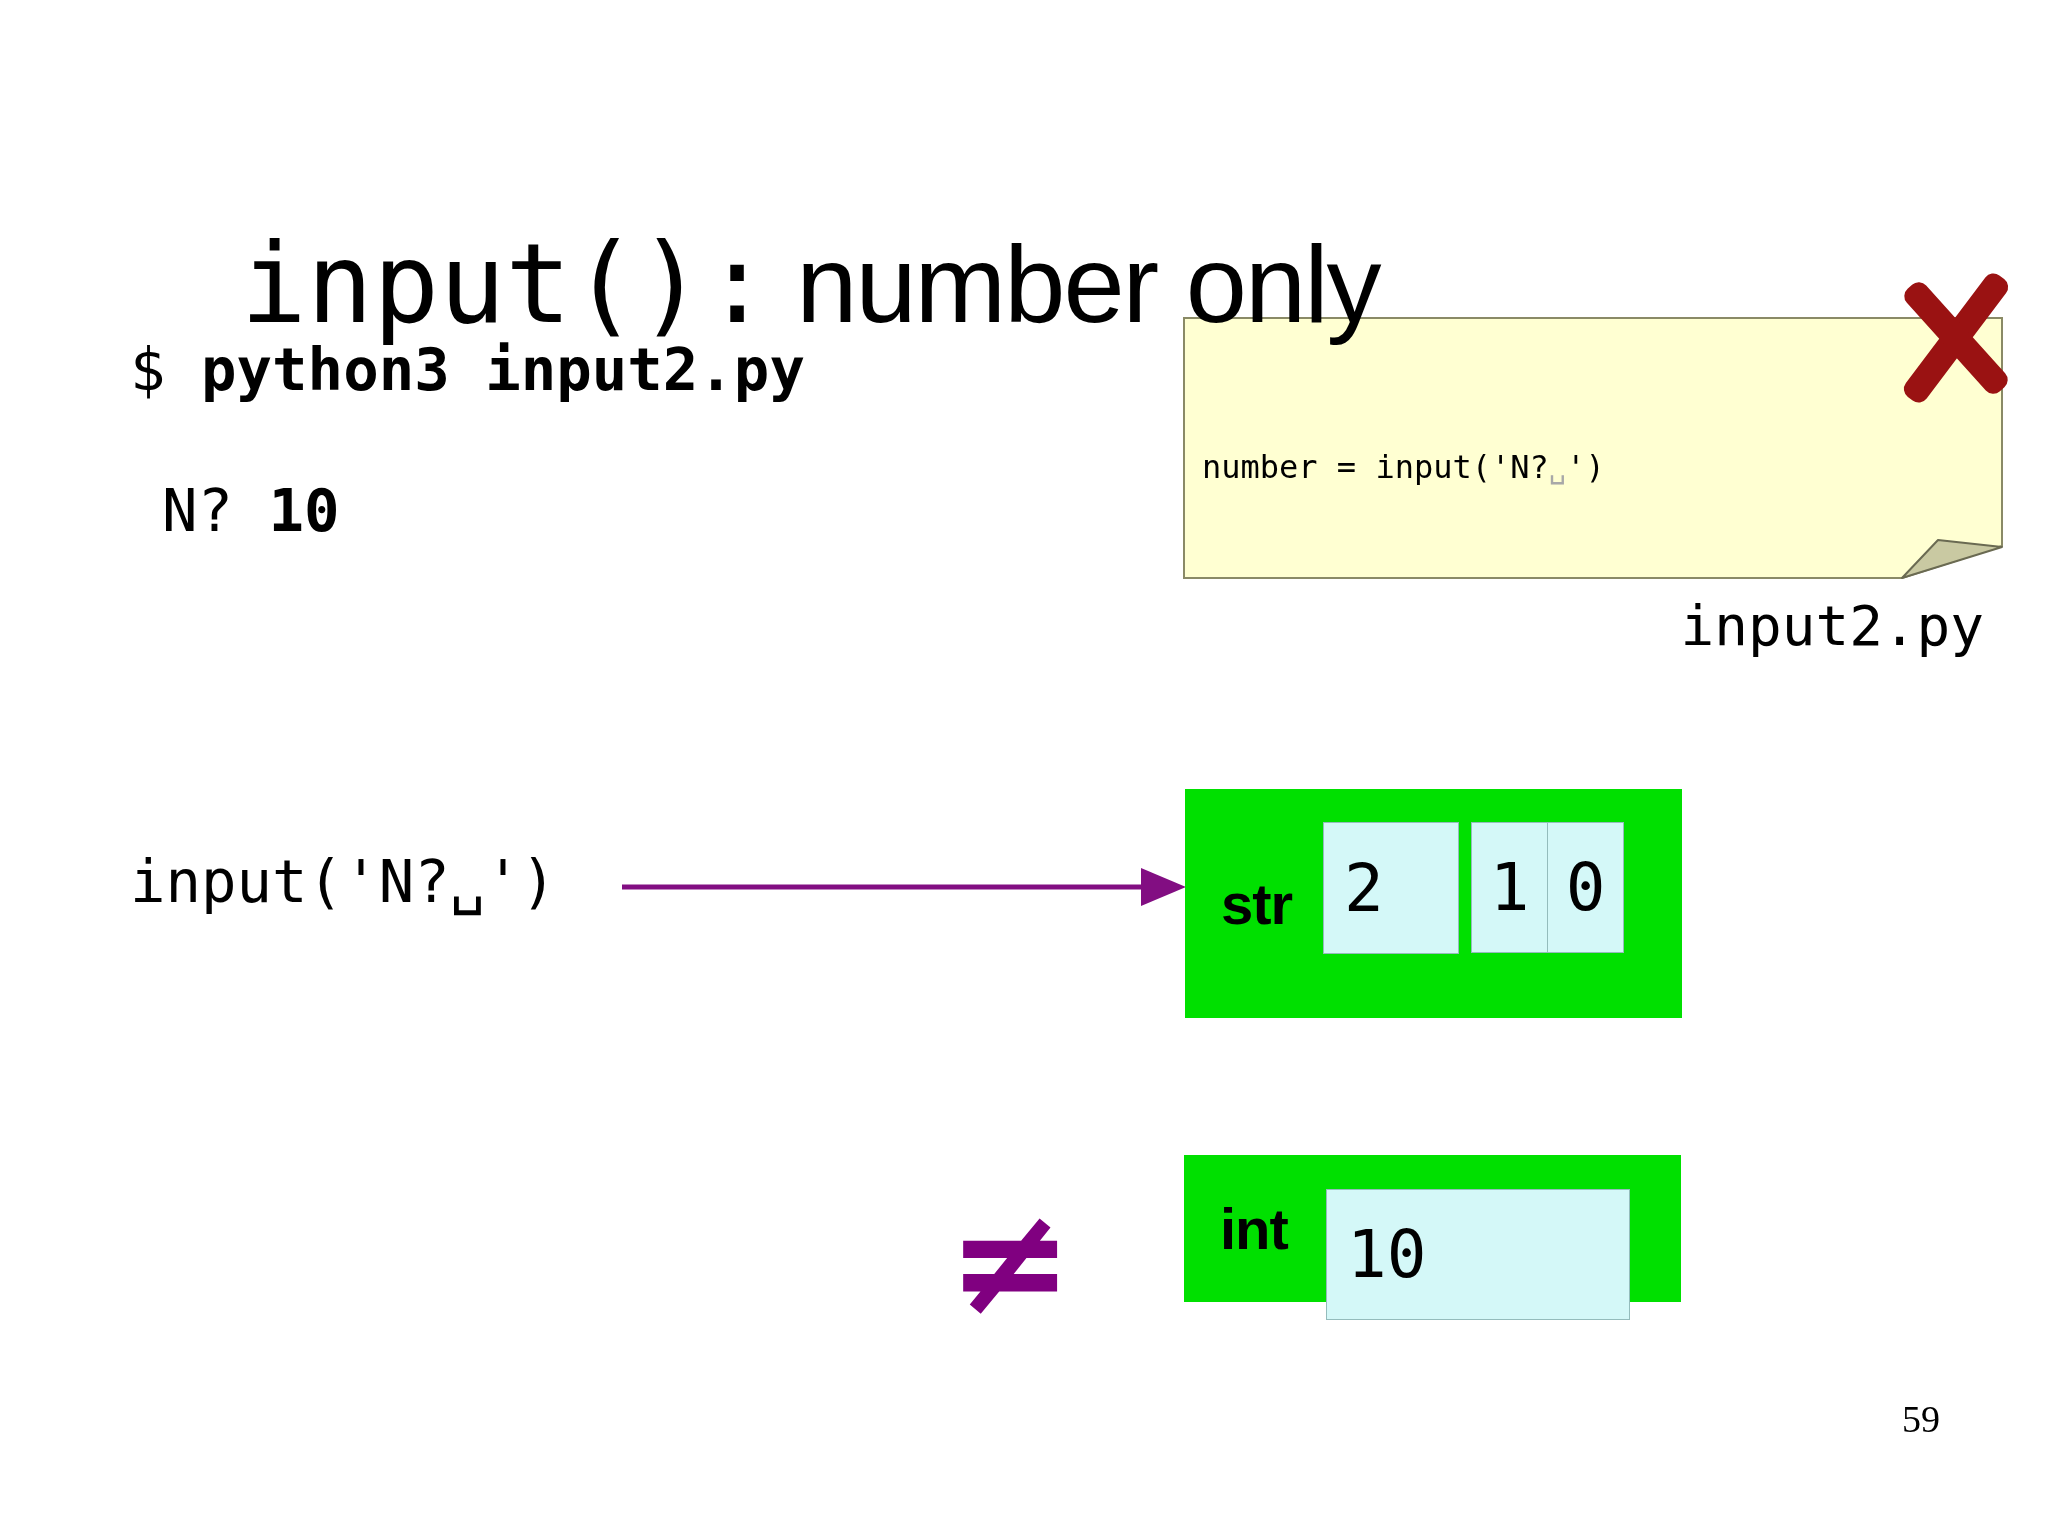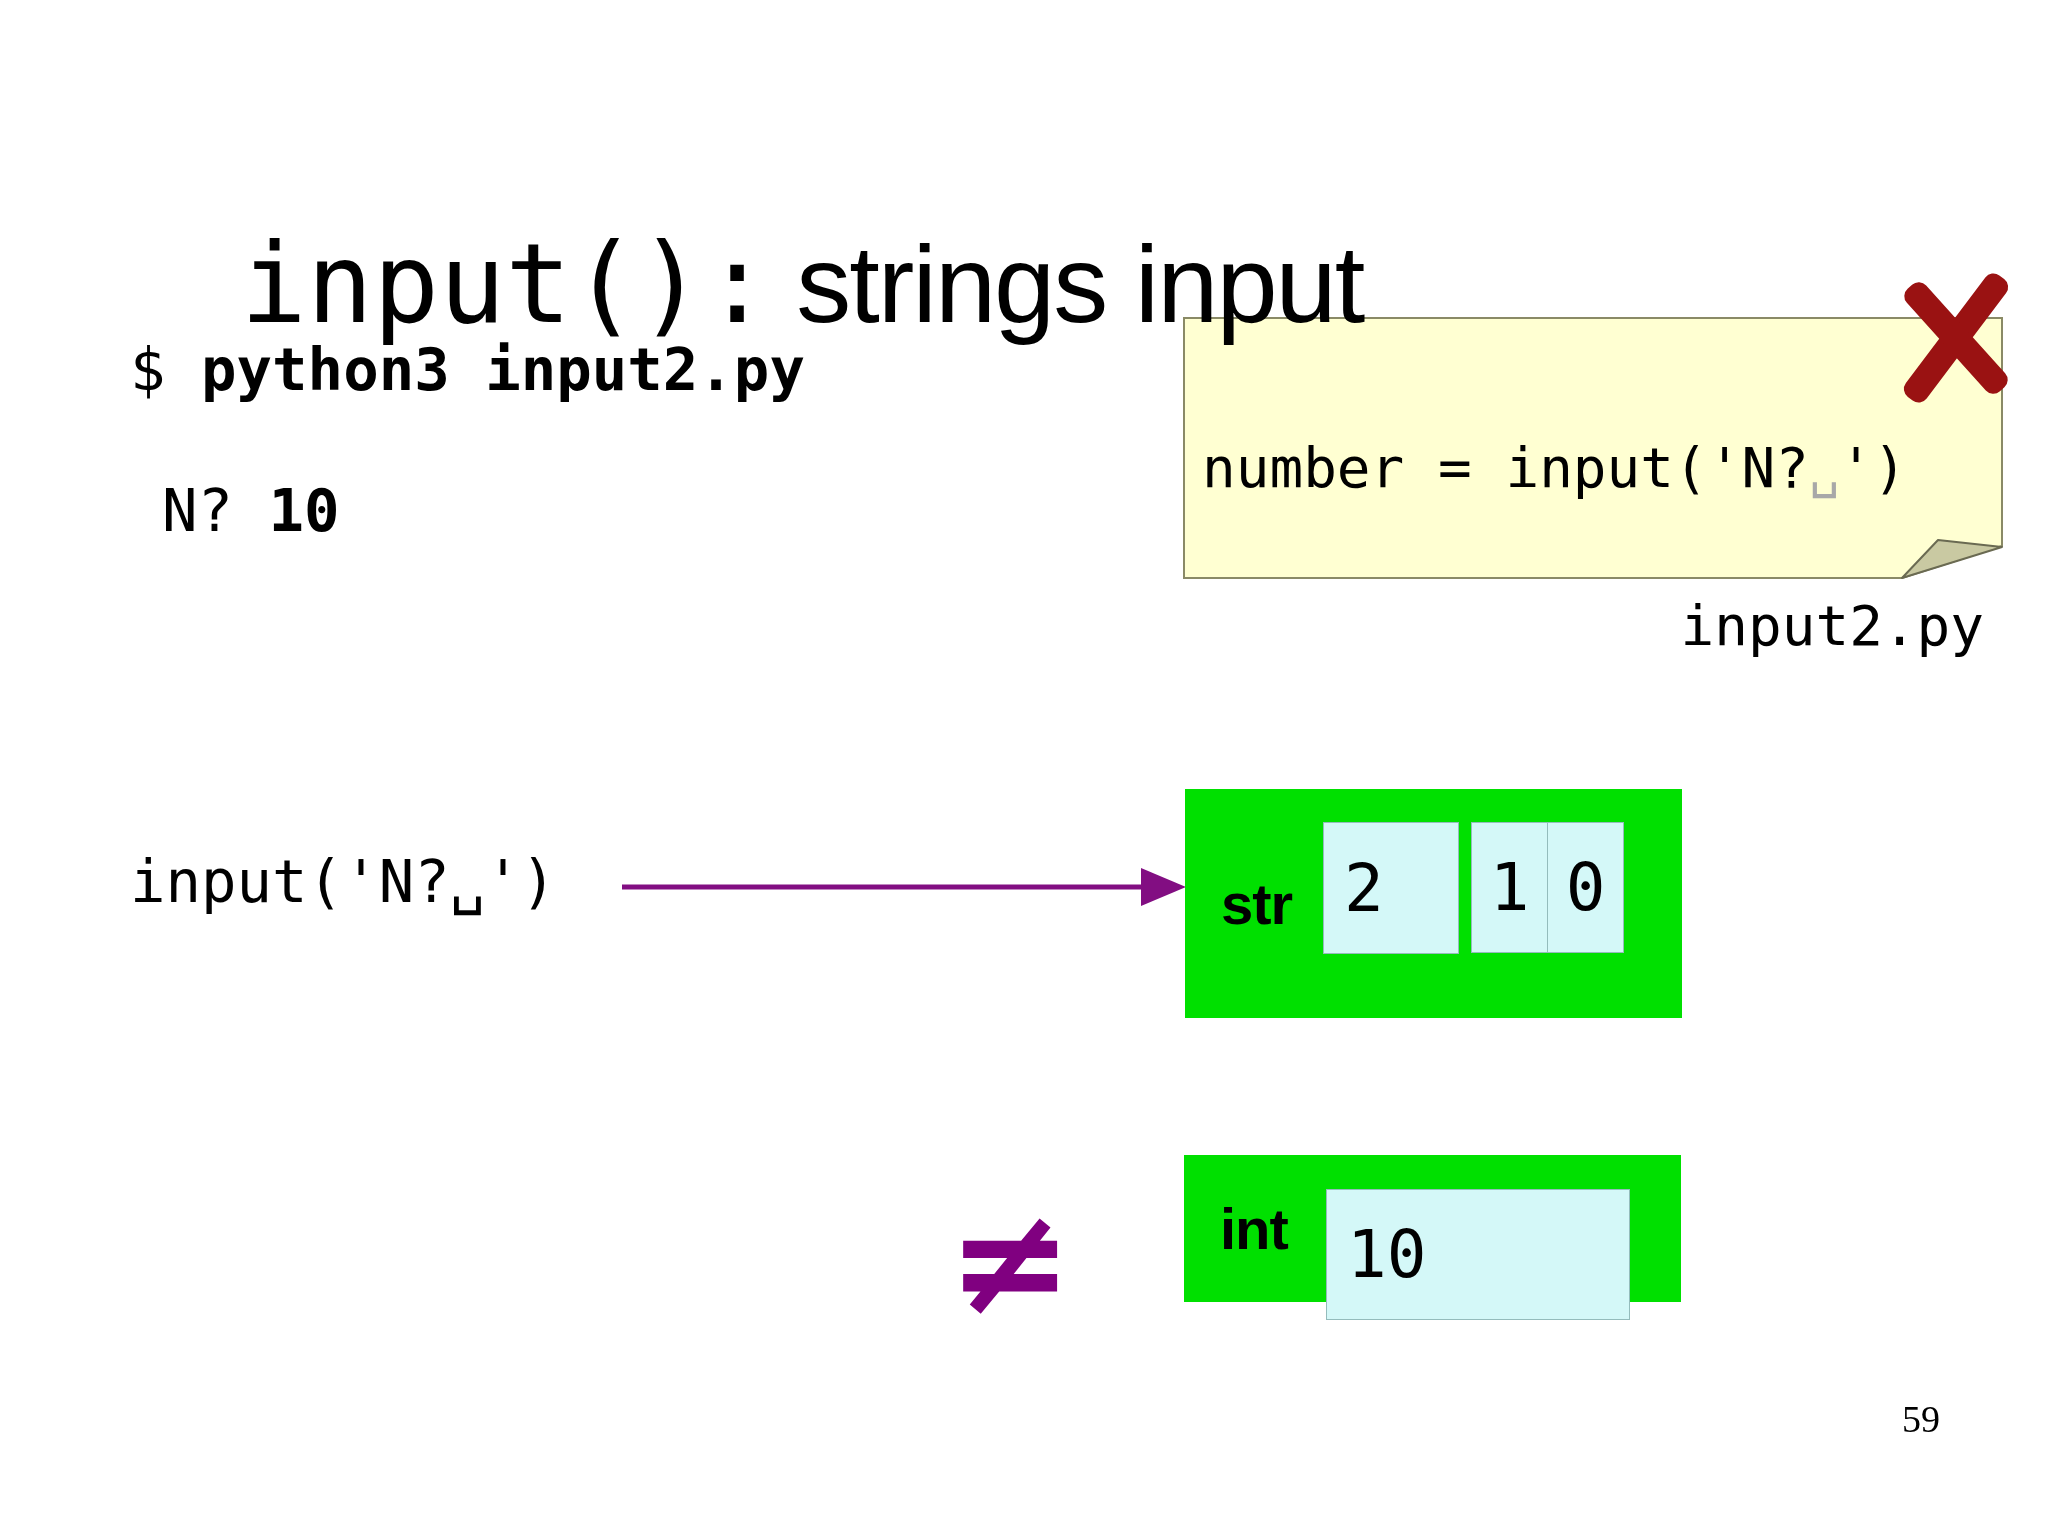--- a/index.html
+++ b/index.html
@@ -16,21 +16,21 @@
   .title { left:108px; top:119px; font-size:110px; }
   .title .code-part { font-family:"DejaVu Sans Mono",monospace; }
   .title .text-part { font-family:"Liberation Sans",sans-serif; margin-left:26px; letter-spacing:-2px; }
 
   
   .term-line1 { left:130px; top:340px; font-size:59px; }
   .term-line2 { left:130px; top:481px; font-size:59px;margin-left:32px; }
   .b { font-weight:bold; }
 
   
-  .note-code { left:1202px; top:335px; font-size:56px; line-height:53px; }
+  .note-code { left:1202px; top:335px; font-size:32px; line-height:53px; }
   .note-space { color: var(--space_glyph_gray); font-size:0.9em; }
   .note-filename { right:64px; top:598px; font-size:56px; }
 
   
   .xmark { left:1904px; top:272px; width:104px; height:132px; }
   .xmark .stroke { position:absolute; left:50%; top:50%; height:26px; border-radius:10px;
                    background: var(--x_mark); }
   .xmark .stroke-a { width:152px; transform: translate(-50%,-50%) rotate(-53deg); }
   .xmark .stroke-b { width:138px; transform: translate(-50%,-50%) rotate(48deg); }
 
@@ -65,21 +65,21 @@
 <body>
 
 <svg class="bg-layer" width="2048" height="1535" viewBox="0 0 2048 1535">
   <path d="M1184 318 H2002 V546 L1902 578 H1184 Z" style="fill:var(--note_bg); stroke:var(--note_border); stroke-width:2;"></path>
   <path d="M1902 578 L1938 540 L2002 547 Z" style="fill:var(--note_fold); stroke:var(--note_fold_border); stroke-width:2; stroke-linejoin:round;"></path>
   <line x1="622" y1="887" x2="1146" y2="887" style="stroke:var(--arrow); stroke-width:5;"></line>
   <polygon points="1186,887 1141,868 1141,906" style="fill:var(--arrow);"></polygon>
 </svg>
 
 <div class="abs title">
-  <span class="code-part">input():</span><span class="text-part">strings input</span>
+  <span class="code-part">input():</span><span class="text-part">number only</span>
 </div>
 
 <div class="abs term-line1"><span>$ </span><span class="b">python3 input2.py</span></div>
 <div class="abs term-line2"><span>N? </span><span class="b">10</span></div>
 
 <div class="abs note-code">
   <div><span>number = input('N?</span><span class="note-space">␣</span><span>')</span></div>
 </div>
 
 <div class="abs xmark">

